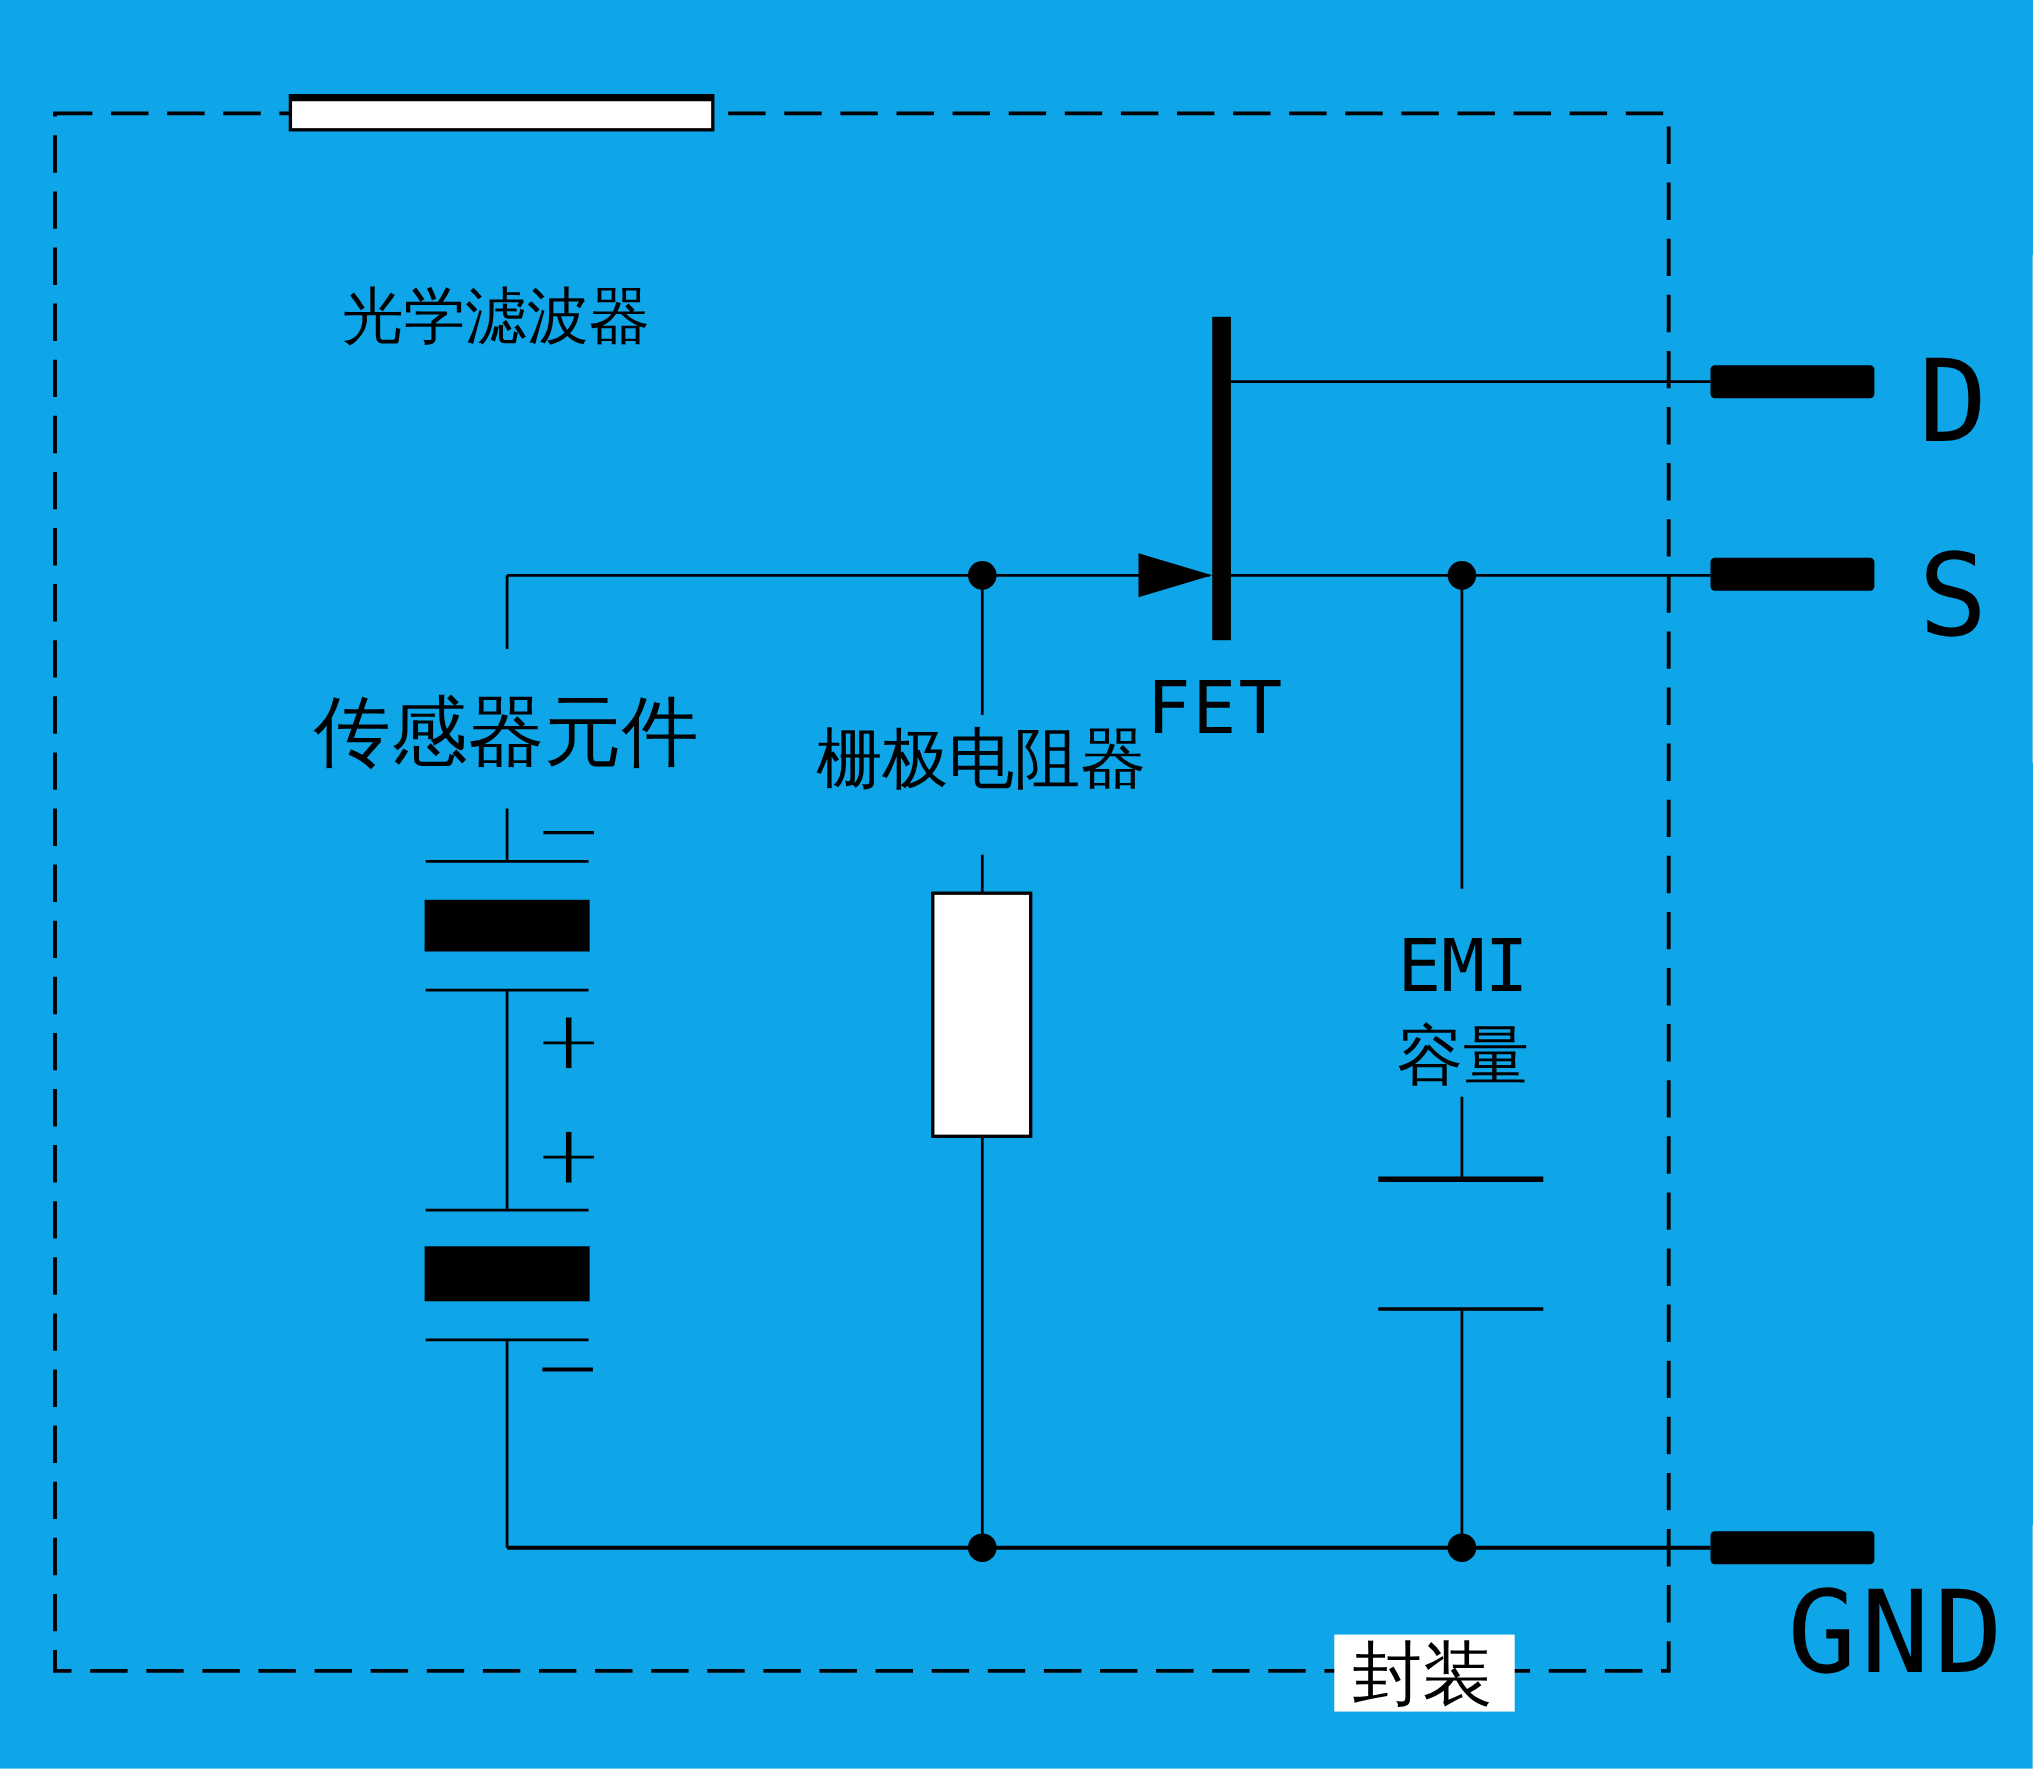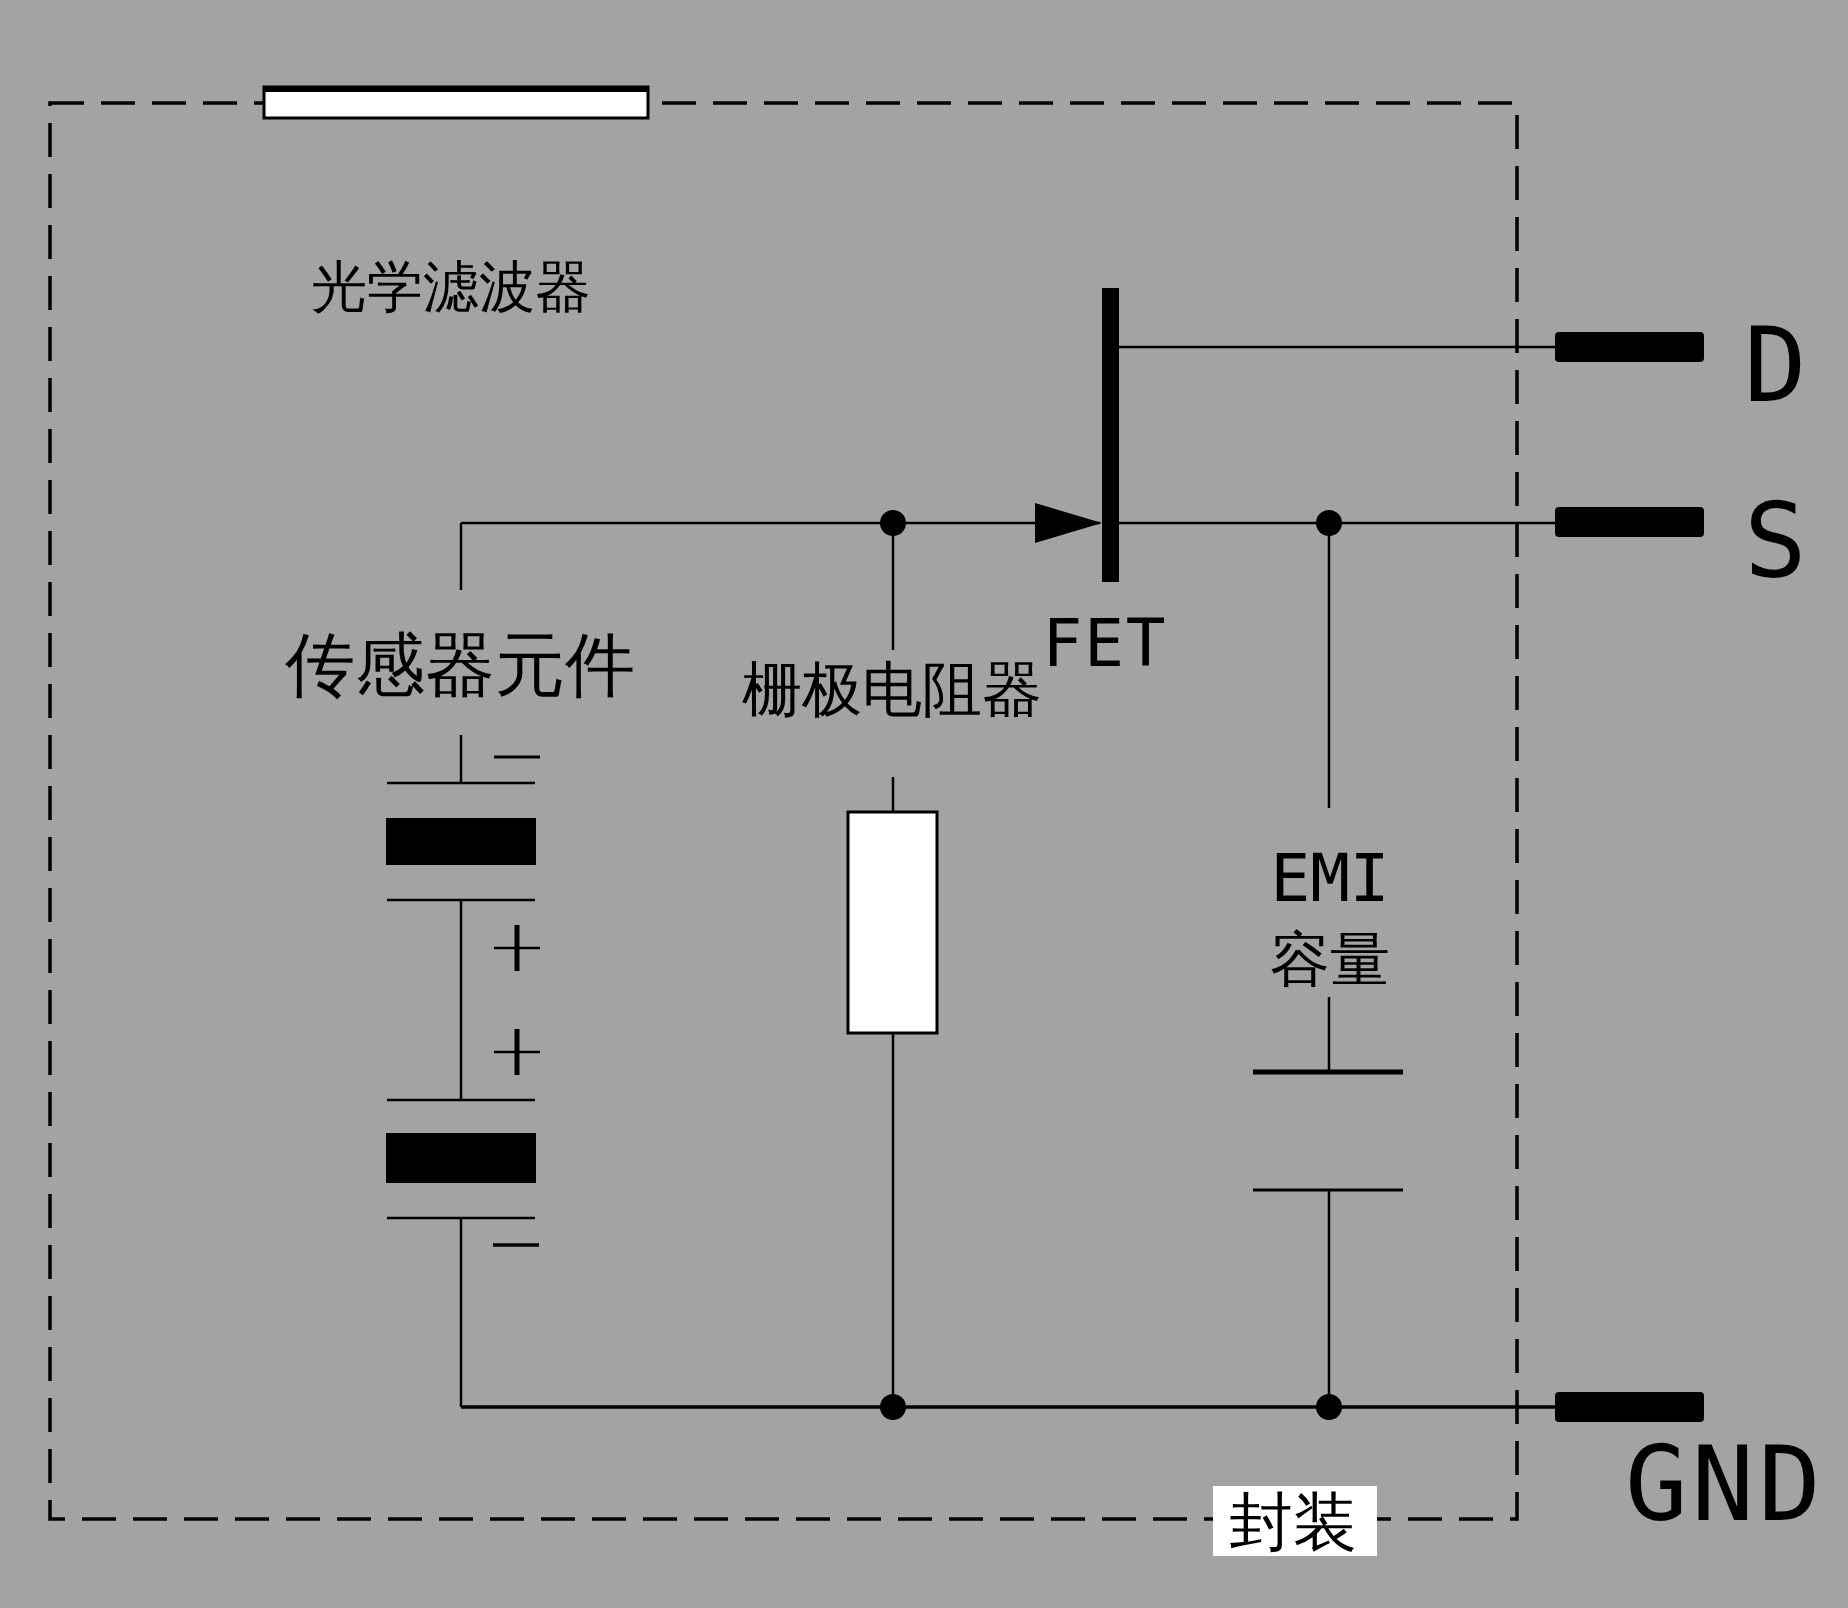--- a/index.html
+++ b/index.html
@@ -4,21 +4,21 @@
 <style>
   html, body {
     margin: 0;
     padding: 0;
     background: #ffffff;
   }
   .stage {
     position: relative;
     width: 1848px;
     height: 1608px;
-    background: #a3a3a3;
+    background: #0ea5e9;
     overflow: hidden;
   }
   svg { display: block; }
 
   .cjk-label {
     font-family: "Liberation Serif", "DejaVu Serif", serif;
     fill: #000000;
   }
   .stick-label {
     font-family: "DejaVu Sans Mono", "Liberation Mono", monospace;

